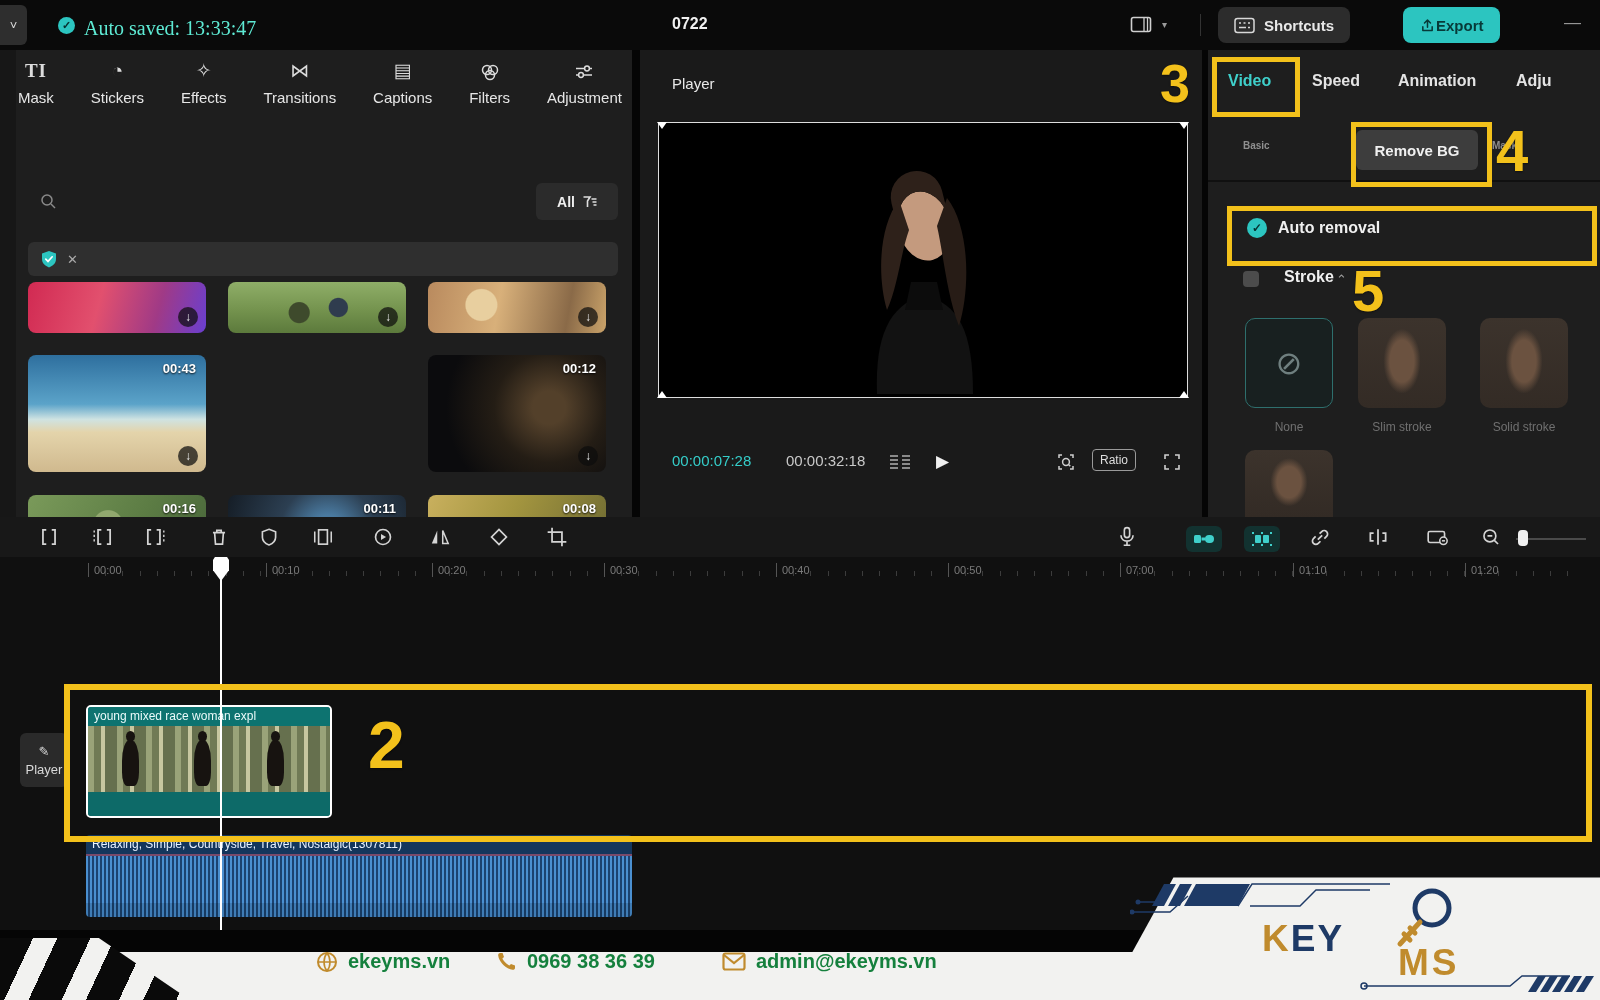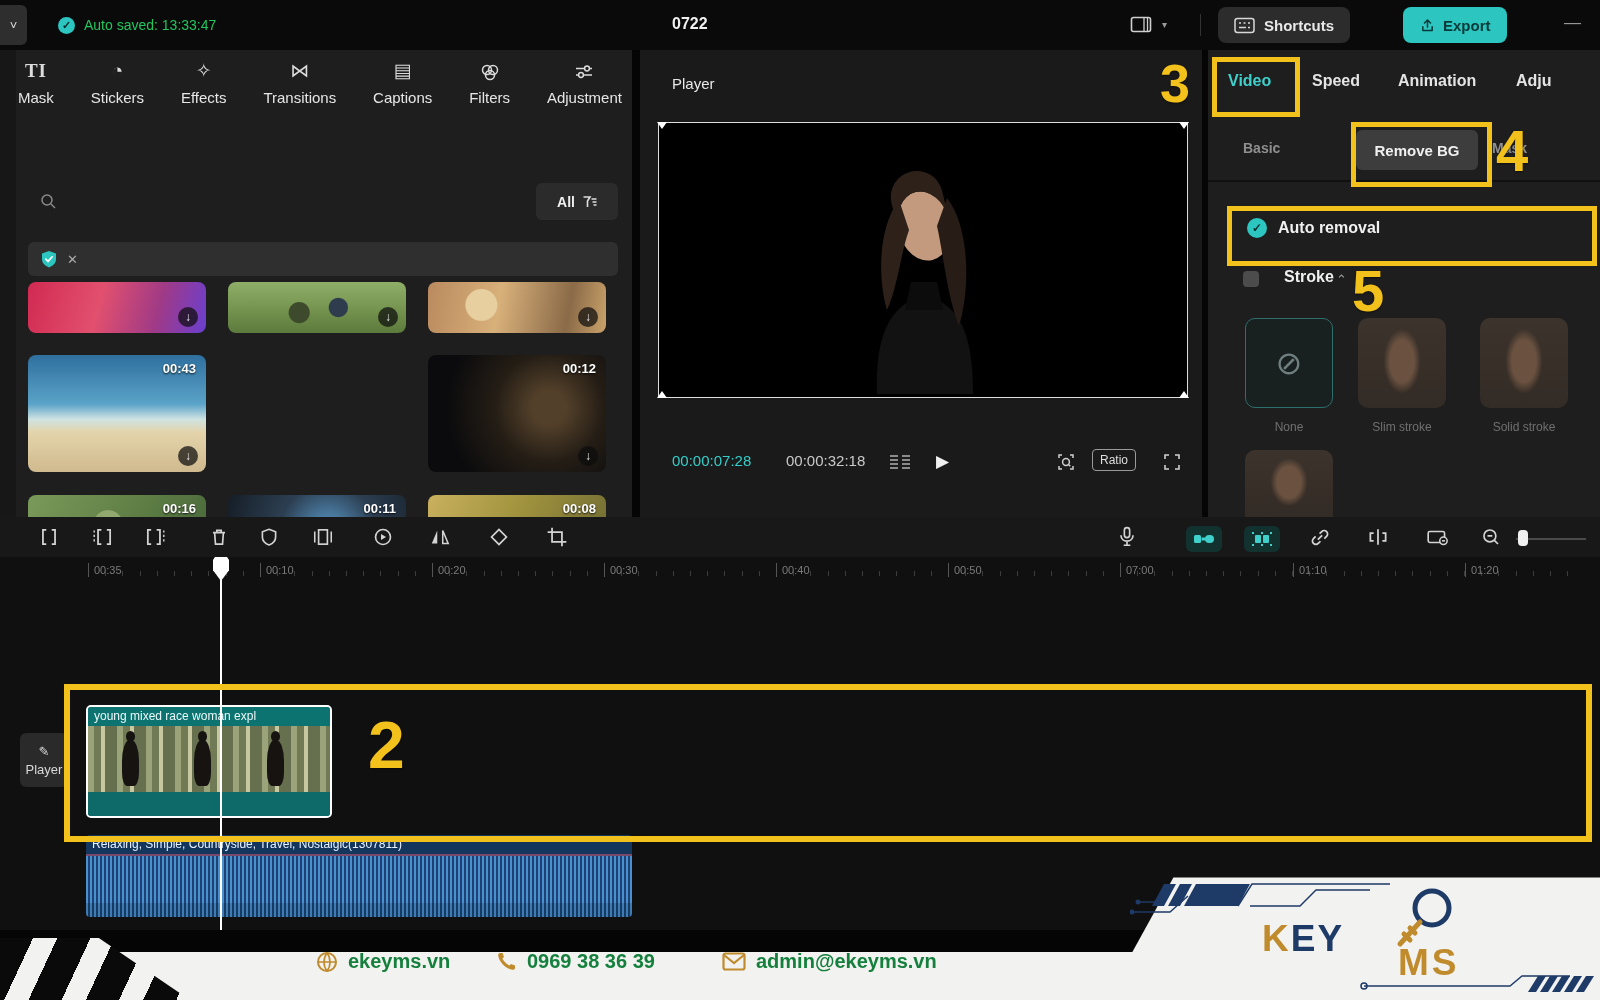--- a/index.html
+++ b/index.html
@@ -7,28 +7,28 @@
        font-family:"Liberation Sans",sans-serif;-webkit-font-smoothing:antialiased;}
   .abs{position:absolute;}
   svg{display:block;}
 
   
   .topbar{left:0;top:0;width:1600px;height:50px;background:#0a0a0a;}
   .collapse-box{left:0;top:5px;width:27px;height:40px;background:#2e2e2e;border-radius:0 6px 6px 0;
     color:#d8d8d8;display:flex;align-items:center;justify-content:center;font-size:13px;}
   .check-circle{width:17px;height:17px;border-radius:50%;background:#2cc5c0;color:#06302f;
     display:flex;align-items:center;justify-content:center;font-size:11px;font-weight:bold;}
-  .autosave-text{color:#22c55e;font-size:14px;}
+  .autosave-text{color:#5eead4;font-size:20px;font-family:Liberation Serif, serif;}
   .proj-title{color:#f0f0f0;font-size:16px;font-weight:bold;}
   .tb-caret{color:#9a9a9a;font-size:10px;}
   .tb-div{width:1px;height:22px;background:#333;}
   .btn-dark{height:36px;background:#2c2c2c;border-radius:8px;display:flex;align-items:center;
     gap:9px;padding:0 16px;color:#e8e8e8;font-size:15px;font-weight:bold;}
   .btn-export{height:36px;background:#2cc5c0;border-radius:8px;display:flex;align-items:center;
-    gap:7px;padding:0 16px;color:#073a38;font-size:15px;font-weight:bold;}
+    gap:0;padding:0 16px;color:#073a38;font-size:15px;font-weight:bold;}
   .tb-minus{color:#9a9a9a;font-size:17px;}
 
   
   .left-panel{left:0;top:50px;width:632px;height:467px;background:#1e1e1e;overflow:hidden;}
   .lp-edge{left:0;top:0;width:16px;height:467px;background:#171717;}
   .ltab{display:flex;flex-direction:column;align-items:center;gap:7px;color:#e6e6e6;font-size:15px;}
   .ltab .ic{height:22px;font-size:19px;color:#dcdcdc;display:flex;align-items:flex-end;}
   .ic-ti{font-family:"Liberation Serif",serif;font-weight:bold;font-size:20px;letter-spacing:1px;}
   .search-box{left:28px;top:133px;width:496px;height:37px;background:#121212;border:none;outline:none;
     border-radius:8px;color:#bbb;font-size:14px;padding:0 10px 0 38px;box-sizing:border-box;font-family:"Liberation Sans",sans-serif;}
@@ -66,21 +66,21 @@
      repeating-linear-gradient(180deg,#8a8a8a 0 2px,transparent 2px 4px);
      -webkit-mask:linear-gradient(90deg,#000 0 42%,transparent 42% 58%,#000 58%);
              mask:linear-gradient(90deg,#000 0 42%,transparent 42% 58%,#000 58%);}
   .play-ic{color:#f0f0f0;font-size:17px;}
   .ratio-btn{border:1px solid #9a9a9a;border-radius:4px;color:#ddd;font-size:12px;padding:3px 7px;}
 
   
   .right-panel{left:1208px;top:50px;width:392px;height:467px;background:#1e1e1e;overflow:hidden;}
   .rtab{position:absolute;top:22px;font-size:16px;color:#e4e4e4;font-weight:bold;}
   .rtab-active{color:#3fd0cb;}
-  .subtab{position:absolute;top:90px;font-size:14px;color:#8f8f8f;font-weight:bold;}
+  .subtab{position:absolute;top:90px;font-size:10px;color:#8f8f8f;font-weight:bold;}
   .subtab-pill{position:absolute;left:148px;top:80px;width:122px;height:40px;background:#3d3d3d;border-radius:6px;
     display:flex;align-items:center;justify-content:center;color:#f0f0f0;font-size:15px;font-weight:bold;}
   .rp-sep{position:absolute;left:0;top:130px;width:392px;height:2px;background:#101010;}
   .chk-on{width:20px;height:20px;border-radius:50%;background:#2cc5c0;color:#06302f;display:flex;
     align-items:center;justify-content:center;font-size:12px;font-weight:bold;}
   .chk-off{width:16px;height:16px;border-radius:4px;background:#4c4c4c;}
   .lbl-strong{color:#f0f0f0;font-size:16px;font-weight:bold;}
   .caret-up{color:#9a9a9a;font-size:13px;}
   .scard{position:absolute;width:88px;height:90px;border-radius:10px;}
   .scard-none{background:#182020;border:1.5px solid #2e6f6d;box-sizing:border-box;display:flex;align-items:center;justify-content:center;color:#6f7f7f;font-size:32px;}
@@ -456,22 +456,22 @@
           <circle cx="9" cy="9" r="5.4" fill="none" stroke="#d4d4d4" stroke-width="1.5"></circle>
           <path d="M6.8 9 h4.4 M13 13 l3.4 3.4" stroke="#d4d4d4" stroke-width="1.5"></path>
         </svg>
     </span>
     <div class="slider-line"></div>
     <div class="slider-knob"></div>
   </div>
 
   <div class="timeline abs">
     <div class="ruler-tick-strip"></div>
-    <span class="ruler-lab" style="left:88px">00:35</span>
-    <span class="ruler-lab" style="left:260px">00:10</span>
+    <span class="ruler-lab" style="left:88px">00:00</span>
+    <span class="ruler-lab" style="left:266px">00:10</span>
     <span class="ruler-lab" style="left:432px">00:20</span>
     <span class="ruler-lab" style="left:604px">00:30</span>
     <span class="ruler-lab" style="left:776px">00:40</span>
     <span class="ruler-lab" style="left:948px">00:50</span>
     <span class="ruler-lab" style="left:1120px">07:00</span>
     <span class="ruler-lab" style="left:1293px">01:10</span>
     <span class="ruler-lab" style="left:1465px">01:20</span>
 
     <div class="cover-btn">
       <span>✎</span>

